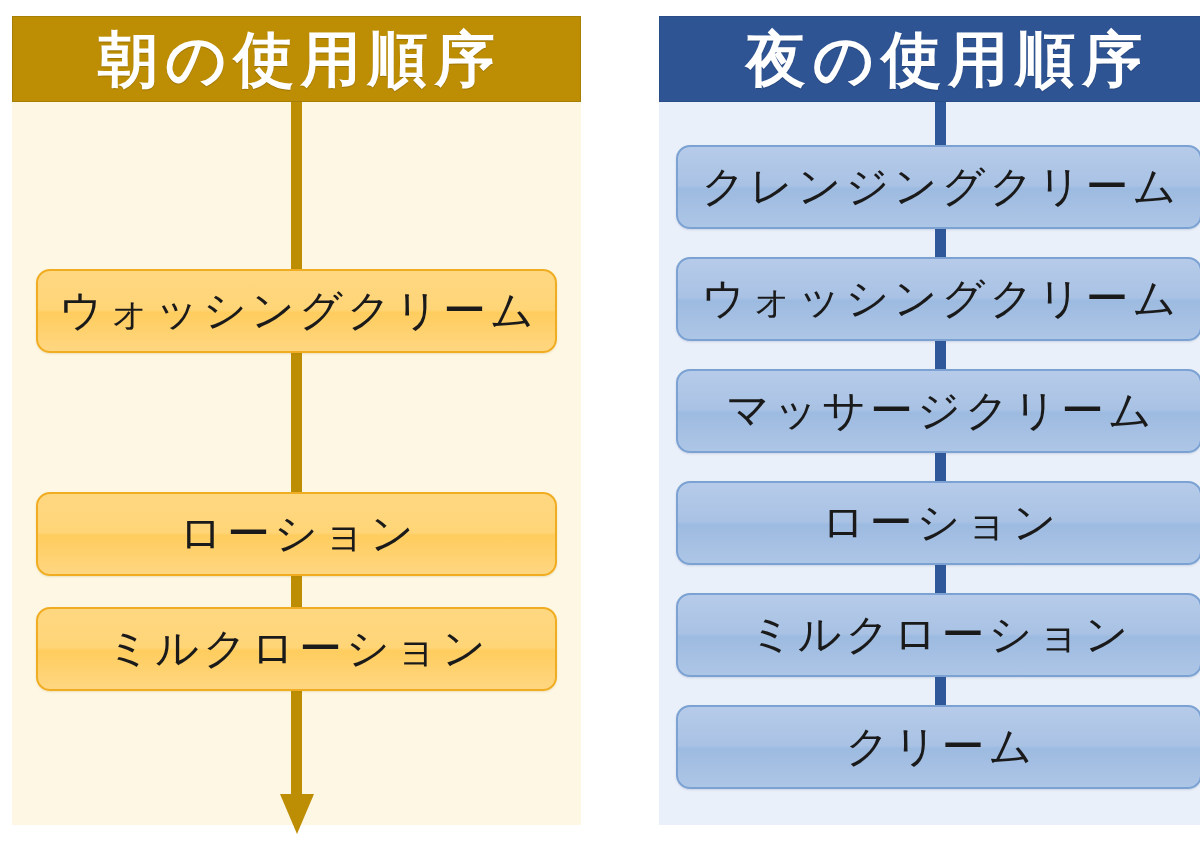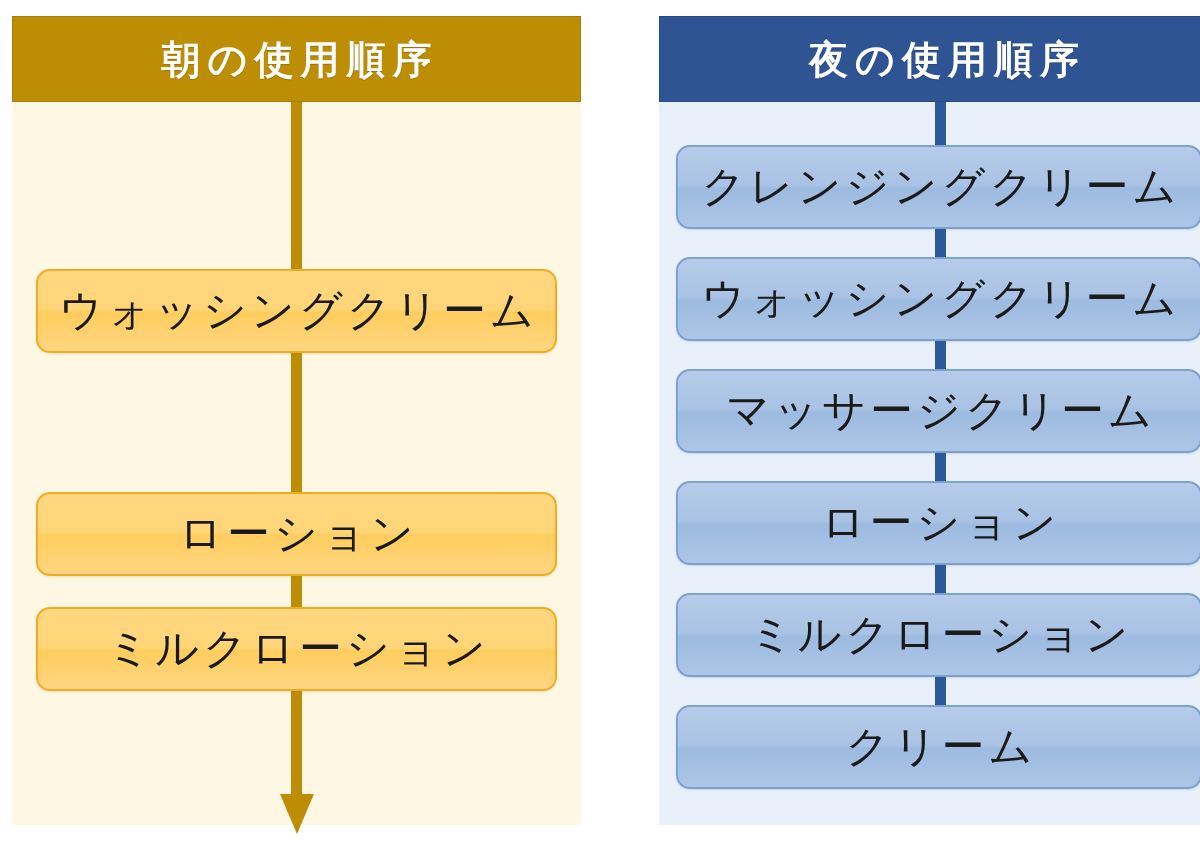--- a/index.html
+++ b/index.html
@@ -27,21 +27,21 @@
   .panel-header {
     position: absolute;
     left: 0;
     top: 0;
     width: 100%;
     height: 86px;
     display: flex;
     align-items: center;
     justify-content: center;
     color: #ffffff;
-    font-size: 39px;
+    font-size: 60px;
     font-weight: 700;
     letter-spacing: 7px;
     text-indent: 7px;
     line-height: 1;
     white-space: nowrap;
   }
 
   .panel-body {
     position: absolute;
     left: 0;

